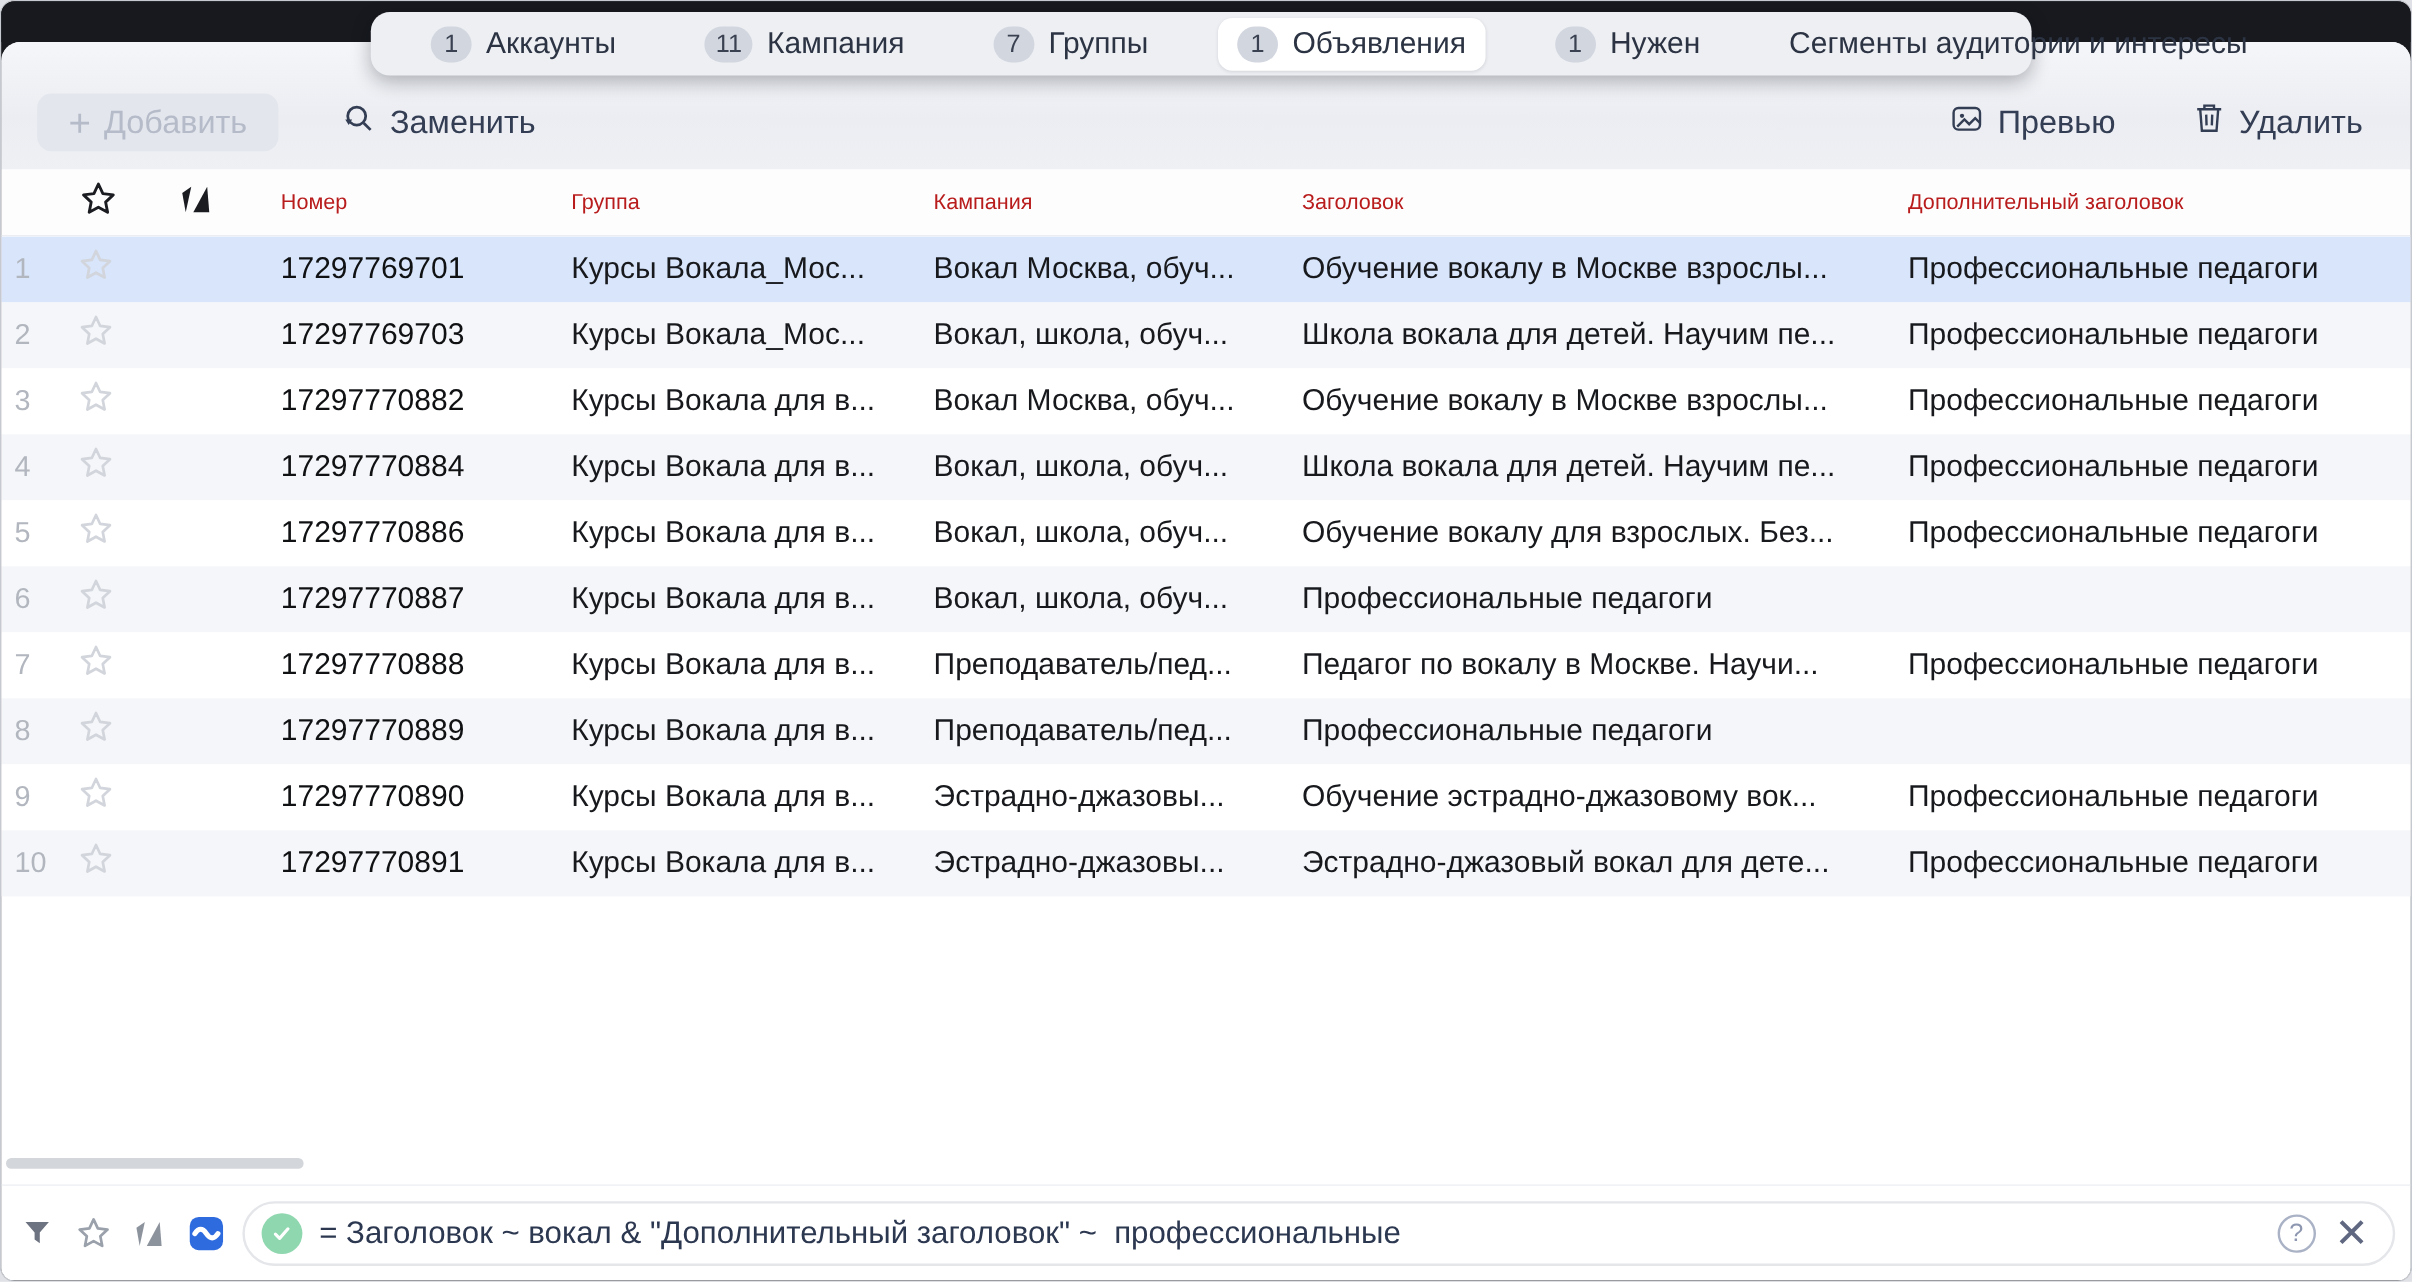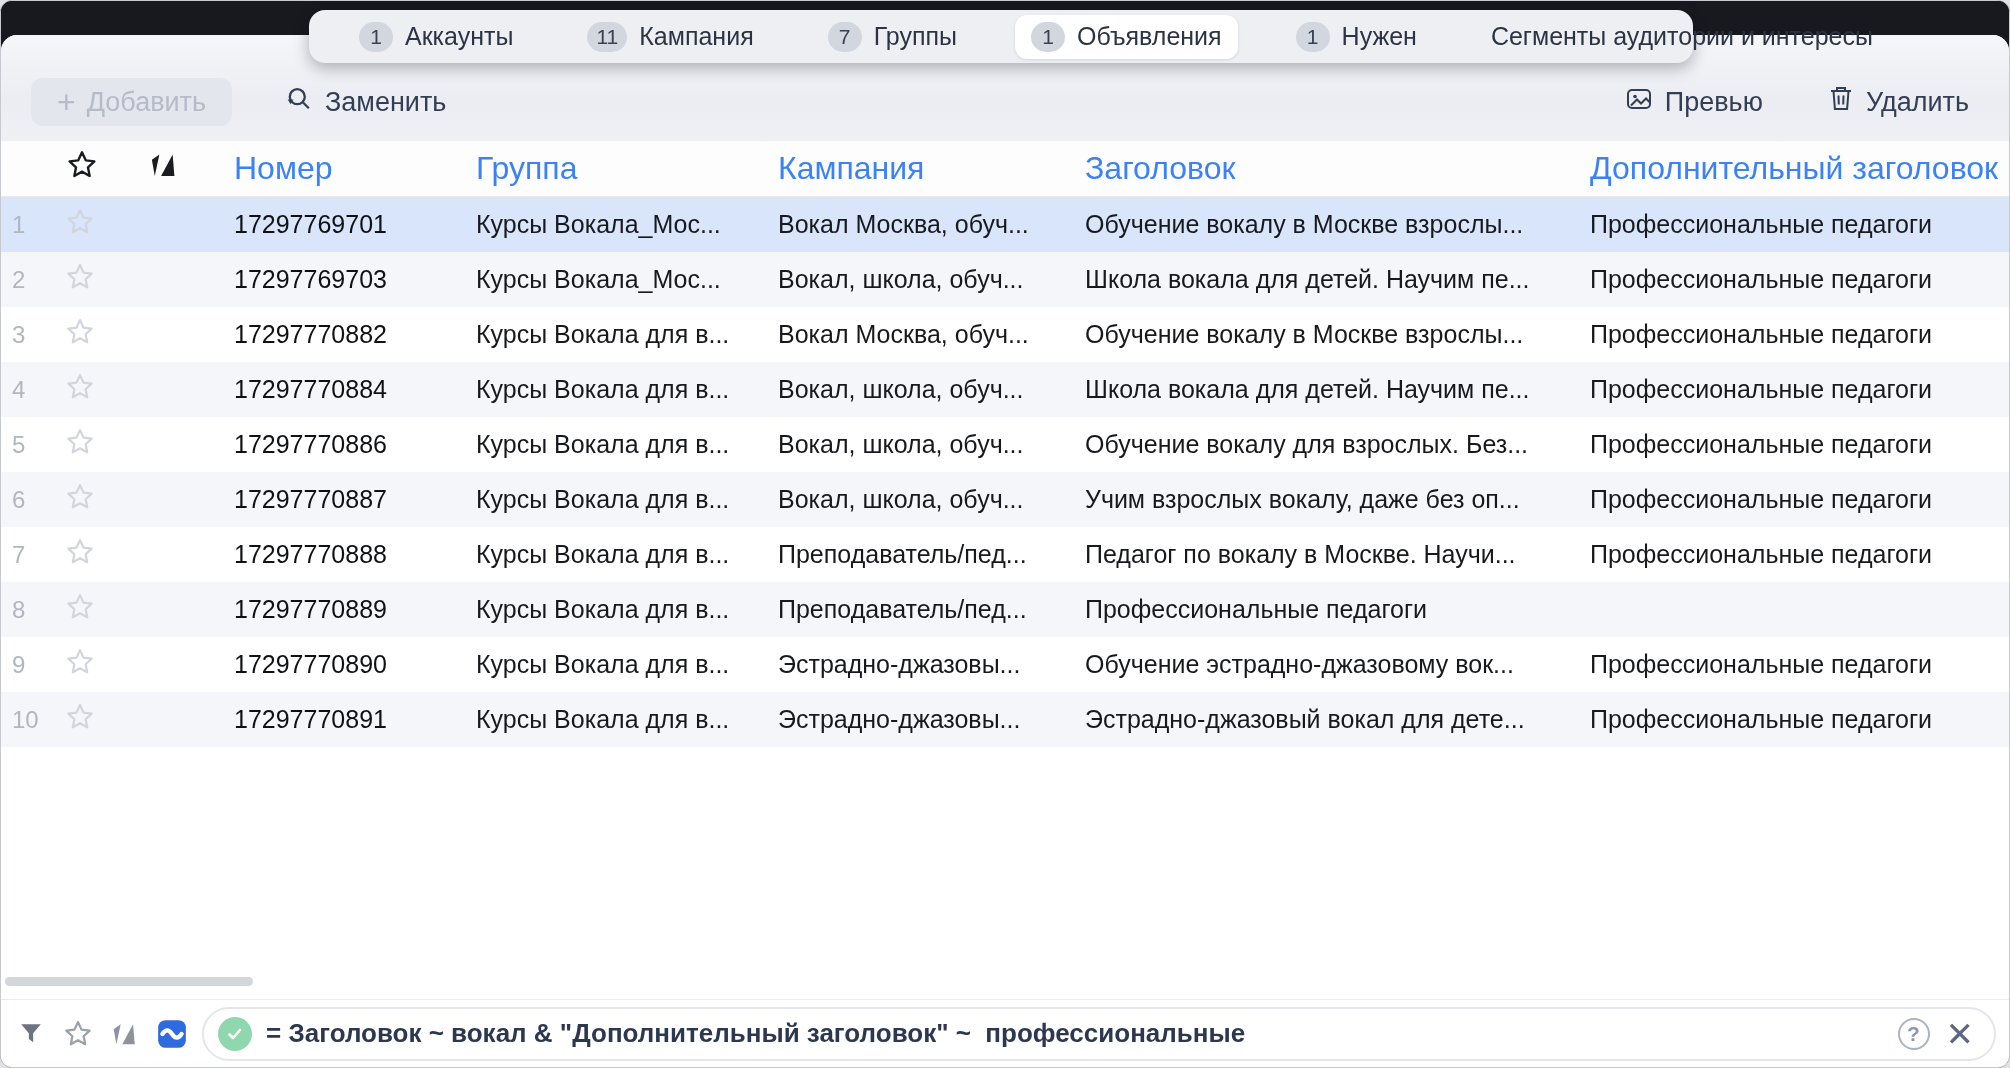--- a/index.html
+++ b/index.html
@@ -36,38 +36,38 @@
   .tbtn svg{flex:0 0 auto;}
   .tbtn.disabled{background:#e3e6ed;color:#b5bbc8;border-radius:12px;padding:0 26px;cursor:default;}
   .tbtn.disabled .plus{font-size:32px;line-height:1;color:#b5bbc8;}
   .tb-left{display:flex;align-items:center;gap:46px;}
   .tb-right{margin-left:auto;display:flex;align-items:center;gap:52px;}
 
   
   .grid-cols{display:grid;grid-template-columns:48px 62px 120px 242px 302px 307px 505px minmax(0,1fr);}
   .thead{height:56px;flex:0 0 auto;background:#fdfdfe;border-bottom:1px solid #e7e9ed;
     align-items:center;}
-  .th{font-size:32px;color:#3b82f6;white-space:nowrap;overflow:hidden;padding-left:3px;}
+  .th{font-size:18px;color:#b91c1c;white-space:nowrap;overflow:hidden;padding-left:3px;}
   .th-icon{display:flex;align-items:center;justify-content:center;}
   .rows-area{flex:1 1 auto;background:#ffffff;position:relative;overflow:hidden;}
   .trow{height:55px;align-items:center;background:#ffffff;}
   .trow.even{background:#f4f6f9;}
   .trow.selected{background:#d8e5fa;}
   .c{font-size:25px;color:#17191d;white-space:nowrap;overflow:hidden;padding-left:3px;padding-right:24px;}
   .c-idx{font-size:24px;color:#b2b6be;padding-left:11px;}
   .c-star{display:flex;align-items:center;justify-content:center;padding:0;}
   .c-num{color:#0f1113;}
 
   
   .hscroll-thumb{position:absolute;left:4px;bottom:13px;width:248px;height:9px;
     background:#d3d6db;border-radius:5px;}
 
   
-  .bottombar{height:68px;flex:0 0 auto;background:#ffffff;border-top:1px solid #e8eaee;
-    display:flex;align-items:center;padding:0 13px;gap:13px;font-weight:bold;}
+  .bottombar{height:80px;flex:0 0 auto;background:#ffffff;border-top:1px solid #e8eaee;
+    display:flex;align-items:center;padding:0 13px;gap:13px;}
   .bicon{width:34px;height:34px;display:flex;align-items:center;justify-content:center;flex:0 0 auto;cursor:pointer;}
   .filter-pill{flex:1 1 auto;height:54px;border:2px solid #e4e6ea;border-radius:27px;
     background:#fff;display:flex;align-items:center;padding:0 18px 0 14px;gap:14px;min-width:0;}
   .valid-circle{width:34px;height:34px;border-radius:50%;background:#8fd7af;flex:0 0 auto;
     display:flex;align-items:center;justify-content:center;}
   .filter-text{flex:1 1 auto;font-size:26px;color:#2c3750;white-space:pre;overflow:hidden;}
   .help-circle{width:32px;height:32px;border-radius:50%;border:2px solid #aab2c6;color:#8e97b0;
     font-size:21px;display:flex;align-items:center;justify-content:center;flex:0 0 auto;cursor:pointer;}
   .close-x{font-size:34px;color:#5f6880;line-height:1;flex:0 0 auto;cursor:pointer;padding:0 2px;}
 </style>
@@ -260,21 +260,20 @@
       <span>
         <svg width="30" height="30" viewBox="0 0 24 24" fill="none" stroke="#d2d5db" stroke-width="1.8" stroke-linejoin="round">
           <path d="M12 2.5l2.8 6 6.5.8-4.8 4.5 1.25 6.4L12 17l-5.75 3.2L7.5 13.8 2.7 9.3l6.5-.8z"></path>
         </svg>
       </span>
     </div>
     <div class="c"></div>
     <div class="c c-num">17297770887</div>
     <div class="c">Курсы Вокала для в...</div>
     <div class="c">Вокал, школа, обуч...</div>
-    <div class="c">Учим взрослых вокалу, даже без оп...</div>
     <div class="c">Профессиональные педагоги</div>
   </div>
           <div class="trow grid-cols">
     <div class="c c-idx">7</div>
     <div class="c c-star">
       <span>
         <svg width="30" height="30" viewBox="0 0 24 24" fill="none" stroke="#d2d5db" stroke-width="1.8" stroke-linejoin="round">
           <path d="M12 2.5l2.8 6 6.5.8-4.8 4.5 1.25 6.4L12 17l-5.75 3.2L7.5 13.8 2.7 9.3l6.5-.8z"></path>
         </svg>
       </span>

